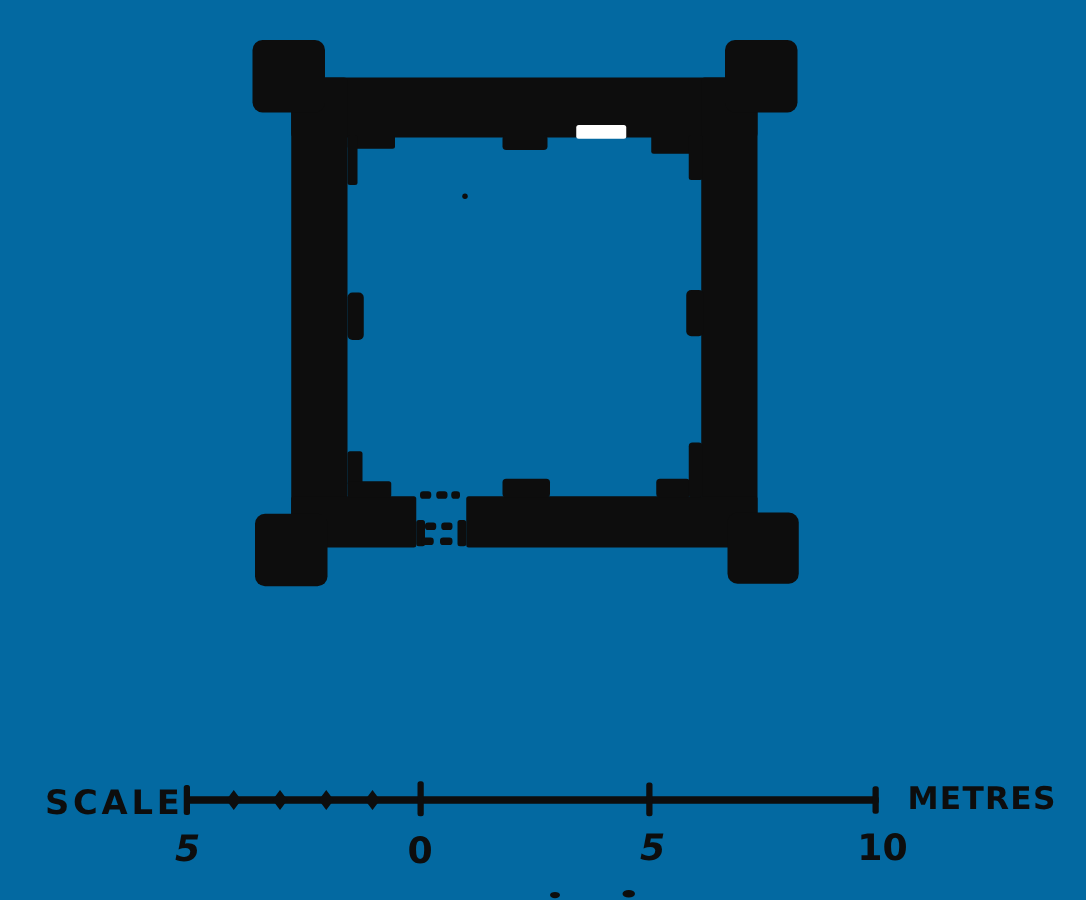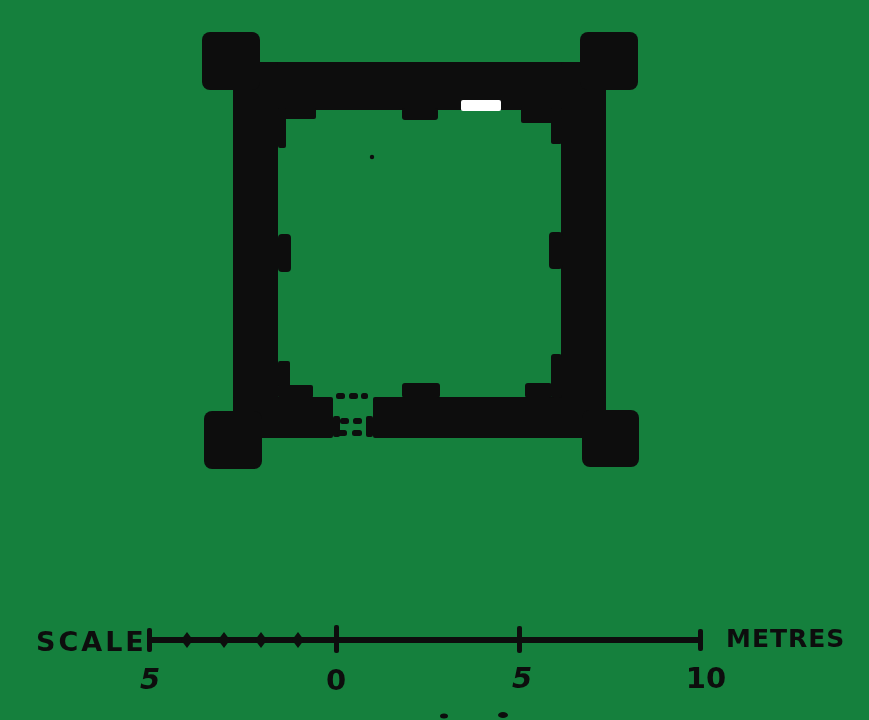--- a/index.html
+++ b/index.html
@@ -1,16 +1,16 @@
 <!DOCTYPE html>
 <html><head>
 <meta charset="utf-8">
 <style>
   html,body{margin:0;padding:0;background:#ffffff;}
-  .stage{position:relative;width:869px;height:720px;background:#15803d;overflow:hidden;}
+  .stage{position:relative;width:869px;height:720px;background:#0369a1;overflow:hidden;}
   svg{display:block;width:869px;height:720px;}
   .lbl{font-family:"DejaVu Sans","Liberation Sans",sans-serif;font-weight:700;}
   .cap{font-size:27px;letter-spacing:3px;}
   .unit{font-size:25px;letter-spacing:1px;}
   .num{font-size:29px;}
   .slant{font-style:italic;}
 </style>
 </head>
 <body>
 

